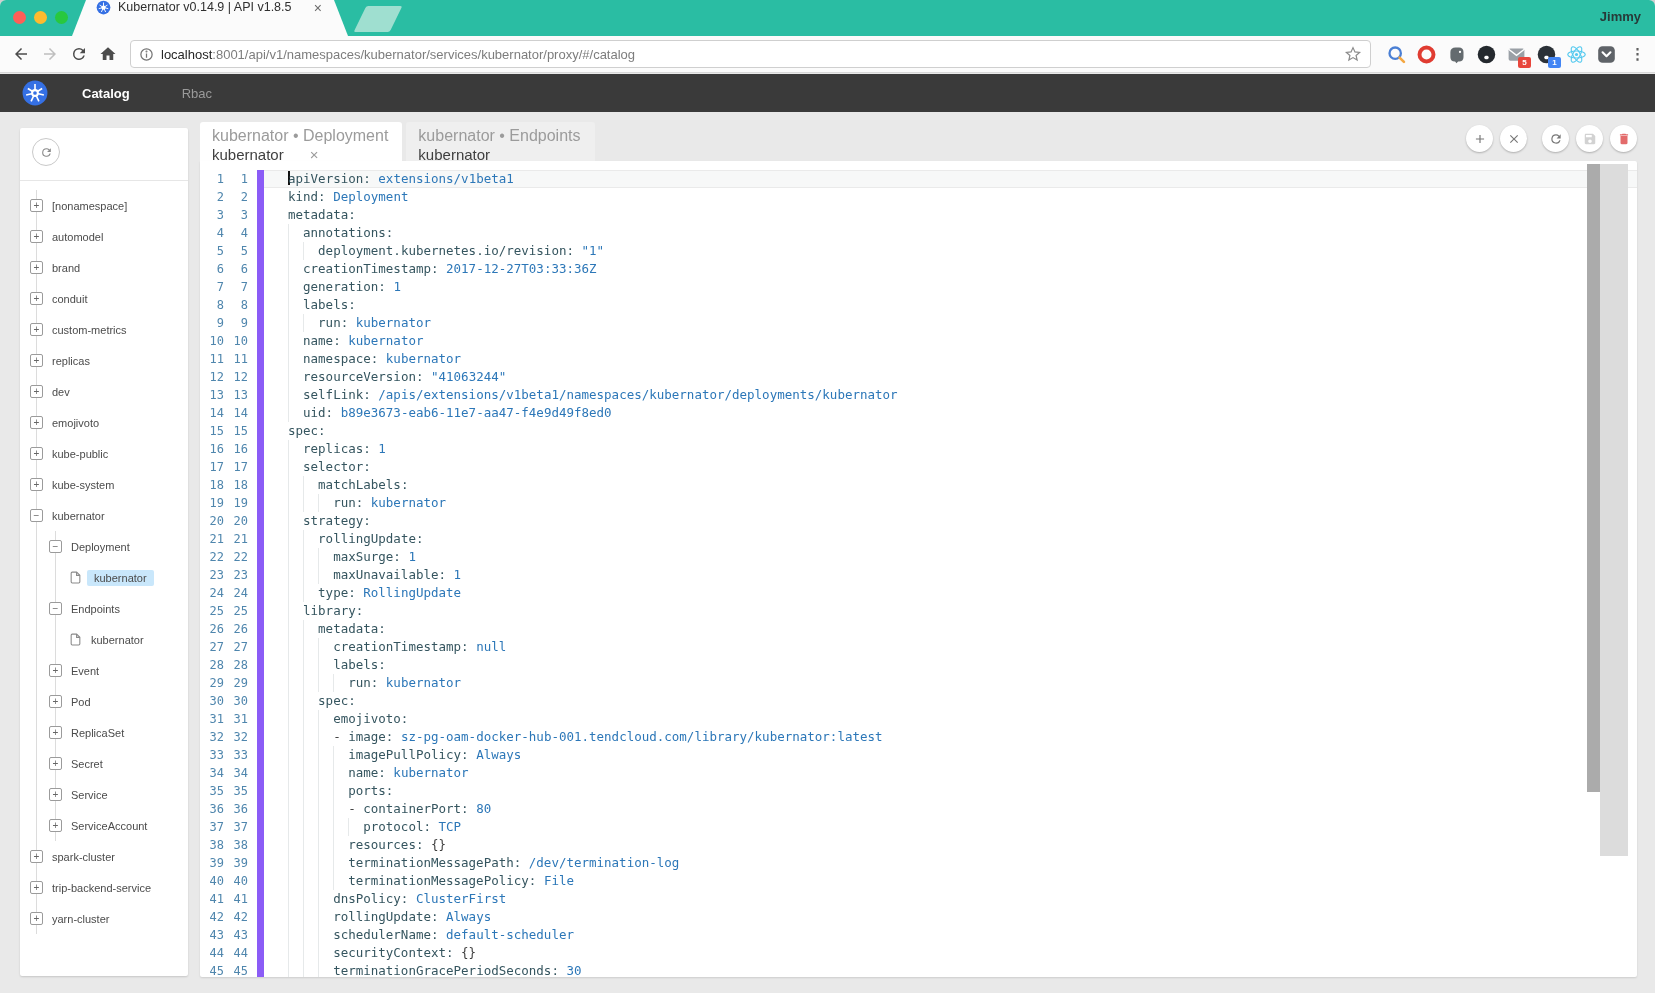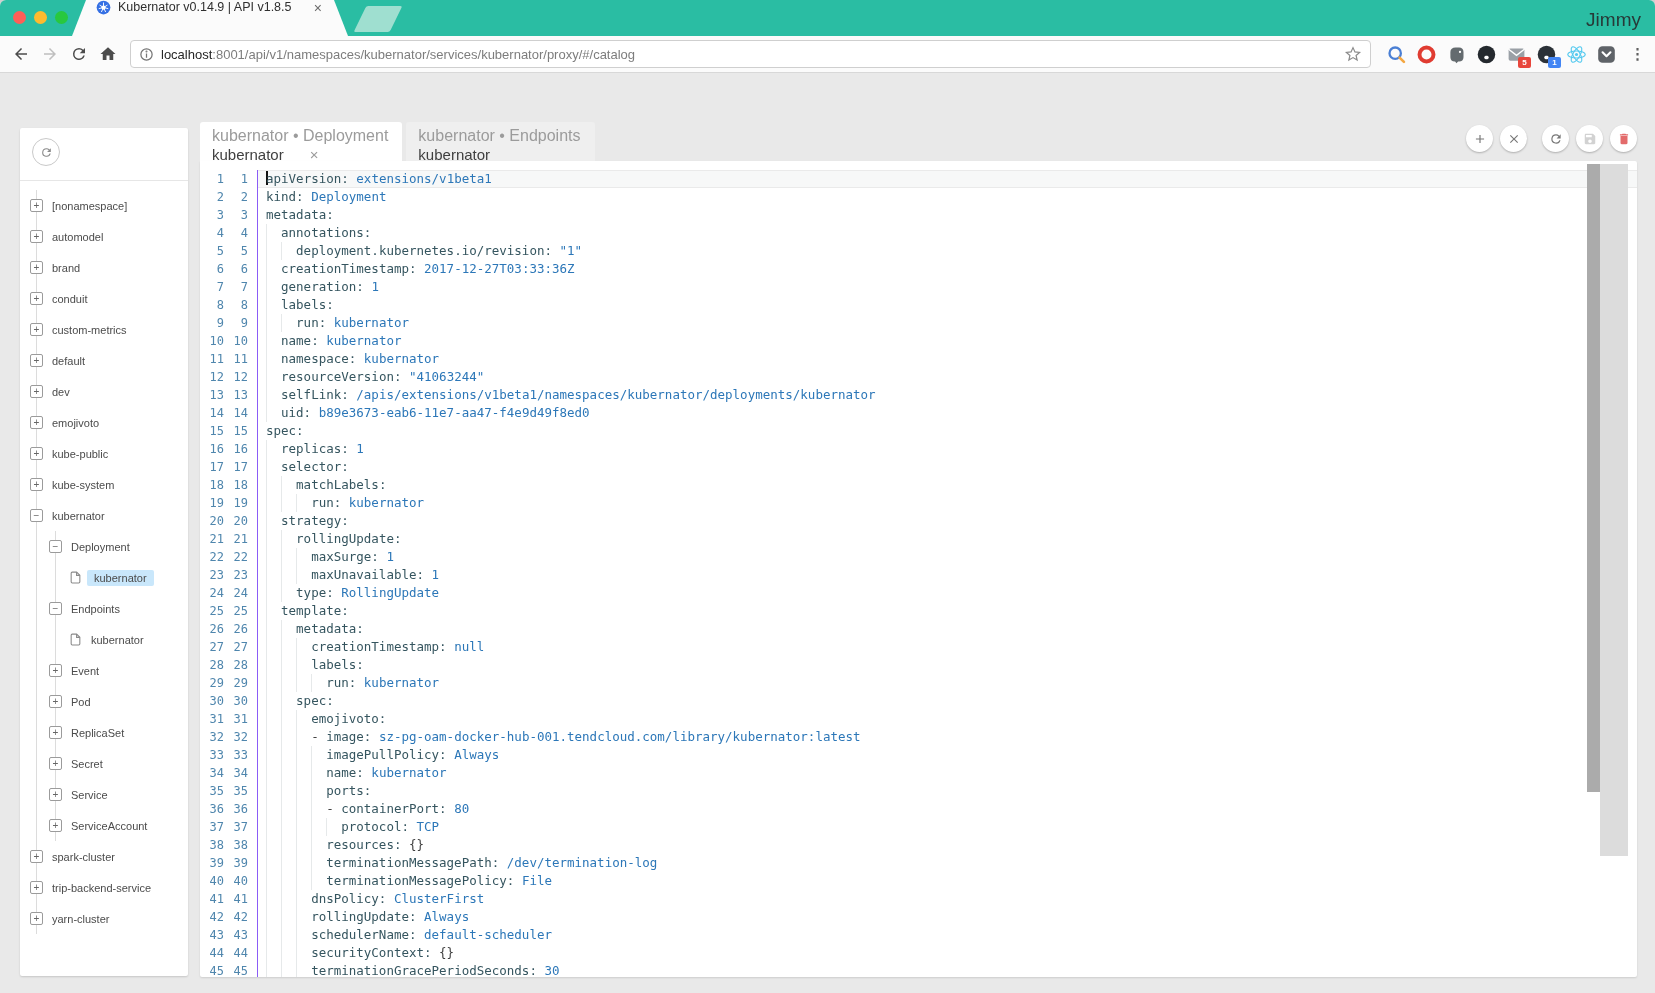--- a/index.html
+++ b/index.html
@@ -11,21 +11,21 @@
   .tl{width:13px;height:13px;border-radius:50%;}
   .tl.red{background:#ff5e57;}.tl.yel{background:#febb2e;}.tl.grn{background:#28c83f;}
   .btab{position:absolute;left:72px;top:0;width:276px;height:36px;background:#fbfbfb;
         clip-path:polygon(0 100%,14px 0,calc(100% - 14px) 0,100% 100%);
         display:flex;align-items:flex-start;padding:0 26px 0 24px;box-sizing:border-box;}
   .btab .fav{width:15px;height:15px;margin-right:7px;flex:0 0 auto;}
   .btab .ttl{font-size:12.5px;color:#2f2f2f;white-space:nowrap;overflow:hidden;flex:1;}
   .btab .bclose{font-size:14px;color:#6b6b6b;margin-left:6px;cursor:default;}
   .newtab{position:absolute;left:360px;top:6px;width:36px;height:26px;background:#9fdfd0;
           transform:skewX(-26deg);border-radius:2px;}
-  .profile{position:absolute;right:14px;top:9px;font-size:19px;color:#273a38;font-weight:400;}
+  .profile{position:absolute;right:14px;top:9px;font-size:13px;color:#273a38;font-weight:700;}
 
   
   .toolbar{position:absolute;left:0;top:36px;width:100%;height:37px;background:#fbfbfb;
            border-bottom:1px solid #d8d8d8;display:flex;align-items:center;padding:4px 10px;box-sizing:border-box;gap:7px;}
   .nico{width:22px;height:22px;display:flex;align-items:center;justify-content:center;flex:0 0 auto;}
   .nico svg{width:18px;height:18px;}
   .urlbar{flex:1;height:26px;border:1px solid #cfcfcf;border-radius:4px;background:#fff;
           display:flex;align-items:center;padding:0 8px;margin:0 4px;position:relative;min-width:0;}
   .urlbar .info{width:15px;height:15px;margin-right:7px;flex:0 0 auto;}
   .urltext{font-size:13px;white-space:nowrap;overflow:hidden;min-width:0;}
@@ -83,21 +83,21 @@
   .abtn svg{width:14px;height:14px;}
   .abtn.gap{margin-left:8px;}
 
   
   .editor{position:absolute;left:200px;top:49px;right:18px;bottom:16px;background:#fff;
           border-radius:0 2px 2px 2px;box-shadow:0 1px 2px rgba(0,0,0,.12);overflow:hidden;}
   .code{position:absolute;left:0;top:9px;right:0;bottom:0;font-family:"DejaVu Sans Mono",monospace;font-size:12.5px;}
   .crow{display:flex;height:18px;line-height:18px;}
   .ln{width:24px;text-align:right;color:#4f86ad;flex:0 0 auto;font-size:12px;}
   .ln.l2{margin-right:9px;}
-  .ct{flex:1;min-width:0;border-left:1px solid #8b5cf6;padding-left:8px;white-space:pre;overflow:hidden;color:#333;}
+  .ct{flex:1;min-width:0;border-left:7px solid #8b5cf6;padding-left:24px;white-space:pre;overflow:hidden;color:#333;}
   .crow.first .ct{background:#f7f8f8;box-shadow:inset 0 1px 0 #eaeaea,inset 0 -1px 0 #eaeaea;}
   .ig{display:inline-block;width:2ch;height:18px;border-left:1px solid #e6e9ea;box-sizing:border-box;vertical-align:top;}
   .ck{color:#35555f;}
   .cv{color:#2c77b8;}
   .cp{color:#3d3d3d;}
   .cdash{color:#444;}
   .caret{display:inline-block;width:2px;height:14px;background:#111;vertical-align:-2px;margin-right:-2px;}
   .sb-track{position:absolute;right:9px;top:3px;width:28px;height:692px;background:#dcdcdc;}
   .sb-thumb{position:absolute;right:37px;top:3px;width:13px;height:628px;background:#ababab;}
 </style>
@@ -216,20 +216,38 @@
       <span class="ext">
         <svg viewBox="0 0 24 24">
             <rect x="2.5" y="2.5" width="19" height="19" rx="5" fill="#5f6368"></rect>
             <path d="M7.5 9.5l4.5 4.5 4.5-4.5" fill="none" stroke="#fff" stroke-width="2.4" stroke-linecap="round" stroke-linejoin="round"></path>
           </svg>
       </span>
     </div>
     <span class="dots">⋮</span>
   </div>
 
+  <div class="appnav">
+    <svg class="applogo" viewBox="0 0 24 24">
+      <circle cx="12" cy="12" r="11.5" fill="#3570e4"></circle>
+      <g stroke="#fff" stroke-width="1.5">
+          <line x1="12" y1="12" x2="12" y2="3.6"></line>
+          <line x1="12" y1="12" x2="18.6" y2="7.9"></line>
+          <line x1="12" y1="12" x2="20.2" y2="13.9"></line>
+          <line x1="12" y1="12" x2="15.6" y2="19.7"></line>
+          <line x1="12" y1="12" x2="8.4" y2="19.7"></line>
+          <line x1="12" y1="12" x2="3.8" y2="13.9"></line>
+          <line x1="12" y1="12" x2="5.4" y2="7.9"></line>
+        </g>
+      <circle cx="12" cy="12" r="3.6" fill="#fff"></circle>
+        <circle cx="12" cy="12" r="1.7" fill="#3570e4"></circle>
+    </svg>
+    <span class="navitem active">Catalog</span>
+    <span class="navitem idle">Rbac</span>
+  </div>
 
   <div class="content">
 
     <aside class="sidebar">
       <div class="refresh-btn">
         <svg viewBox="0 0 24 24" fill="#8a8a8a">
             <path d="M17.65 6.35A7.96 7.96 0 0 0 12 4a8 8 0 1 0 7.73 10h-2.08A6 6 0 1 1 12 6c1.66 0 3.14.69 4.22 1.78L13 11h7V4z"></path>
           </svg>
       </div>
       <div class="side-div"></div>
@@ -255,21 +273,21 @@
             <span class="tlabel">conduit</span>
           </div>
           <div class="trow">
             <i class="vl" style="left: 16px;"></i>
             <span class="tbox" style="margin-left: 10px;">+</span>
             <span class="tlabel">custom-metrics</span>
           </div>
           <div class="trow">
             <i class="vl" style="left: 16px;"></i>
             <span class="tbox" style="margin-left: 10px;">+</span>
-            <span class="tlabel">default</span>
+            <span class="tlabel">replicas</span>
           </div>
           <div class="trow">
             <i class="vl" style="left: 16px;"></i>
             <span class="tbox" style="margin-left: 10px;">+</span>
             <span class="tlabel">dev</span>
           </div>
           <div class="trow">
             <i class="vl" style="left: 16px;"></i>
             <span class="tbox" style="margin-left: 10px;">+</span>
             <span class="tlabel">emojivoto</span>
@@ -539,21 +557,21 @@
             <div class="ct"><span class="ig"></span><span class="ig"></span><span class="ig"></span><span class="ck">maxUnavailable:</span> <span class="cv">1</span></div>
           </div>
           <div class="crow">
             <span class="ln">24</span>
             <span class="ln l2">24</span>
             <div class="ct"><span class="ig"></span><span class="ig"></span><span class="ck">type:</span> <span class="cv">RollingUpdate</span></div>
           </div>
           <div class="crow">
             <span class="ln">25</span>
             <span class="ln l2">25</span>
-            <div class="ct"><span class="ig"></span><span class="ck">template:</span></div>
+            <div class="ct"><span class="ig"></span><span class="ck">library:</span></div>
           </div>
           <div class="crow">
             <span class="ln">26</span>
             <span class="ln l2">26</span>
             <div class="ct"><span class="ig"></span><span class="ig"></span><span class="ck">metadata:</span></div>
           </div>
           <div class="crow">
             <span class="ln">27</span>
             <span class="ln l2">27</span>
             <div class="ct"><span class="ig"></span><span class="ig"></span><span class="ig"></span><span class="ck">creationTimestamp:</span> <span class="cv">null</span></div>

